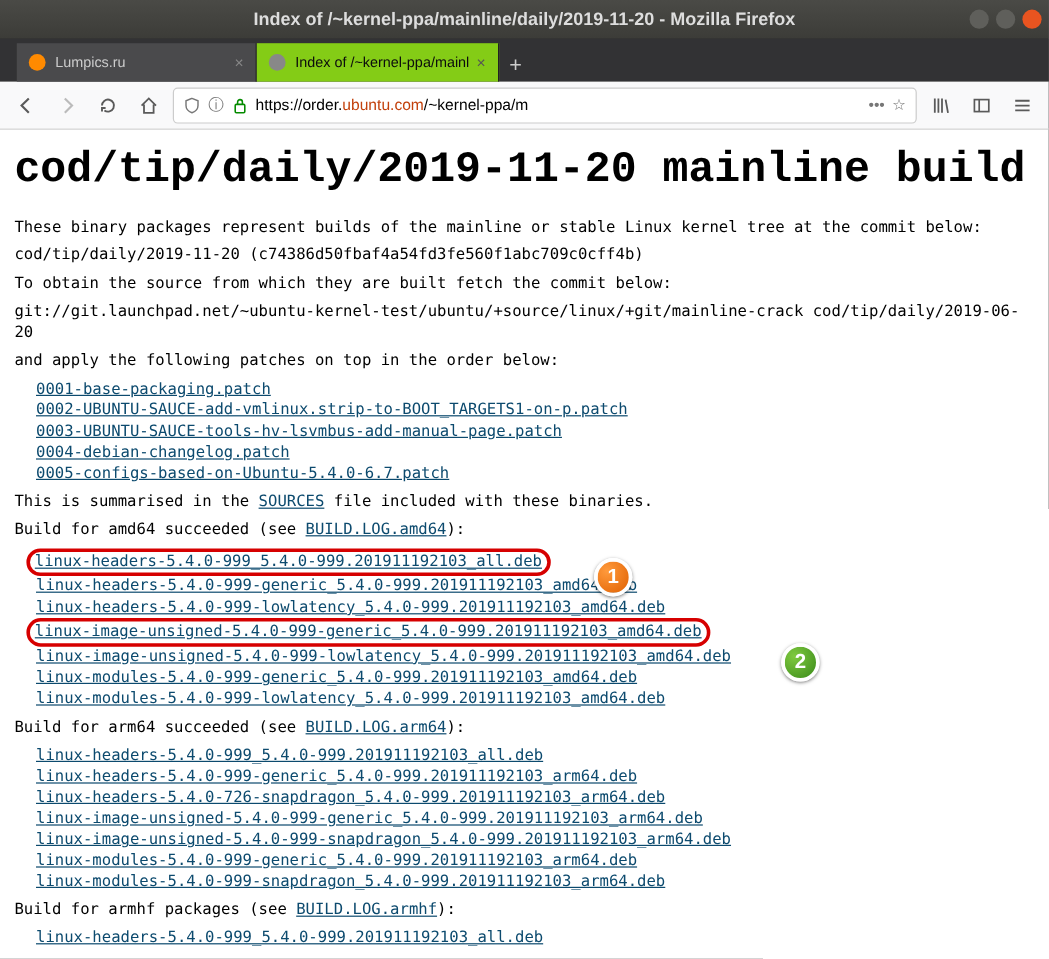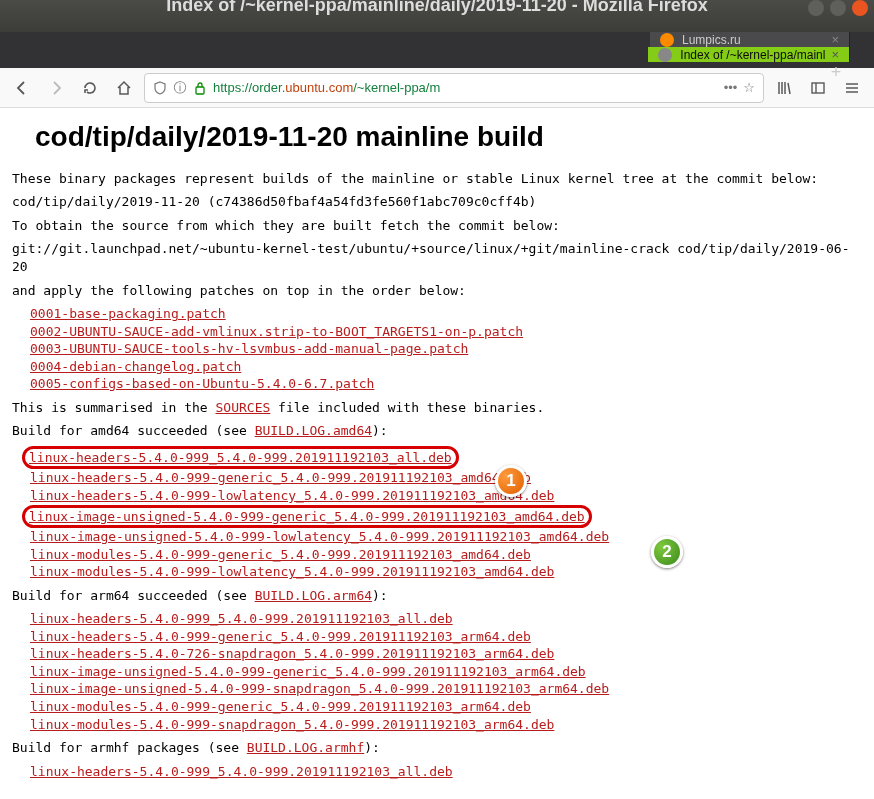--- a/index.html
+++ b/index.html
@@ -1,46 +1,46 @@
 <!DOCTYPE html>
 <html><head>
 <meta charset="utf-8">
 <style>
   * { box-sizing: border-box; margin: 0; padding: 0; }
   body { font-family: sans-serif; background: #2c2c2c; width: 874px; height: 799px; overflow: hidden; position: relative; }
-  .titlebar { height: 28px; background: linear-gradient(#4a4a46, #3c3c38); display: flex; align-items: flex-end; padding: 16px 6px; color: #ddd; font-size: 18px; font-weight: bold; position: relative; }
+  .titlebar { height: 28px; background: linear-gradient(#4a4a46, #3c3c38); display: flex; align-items: center; padding: 16px 6px; color: #ddd; font-size: 15px; font-weight: bold; position: relative; }
   .titlebar-title { flex: 1; text-align: center; }
   .window-controls { display: flex; gap: 6px; position: absolute; right: 6px; }
   .win-btn { width: 16px; height: 16px; border-radius: 50%; display: flex; align-items: center; justify-content: center; font-size: 10px; }
   .win-min { background: #5f5f5b; }
   .win-max { background: #5f5f5b; }
   .win-close { background: #e95420; }
-  .tabbar { height: 36px; background: #323234; display: flex; align-items: flex-end; padding: 0 24px; gap: 0; flex-direction: column; }
+  .tabbar { height: 36px; background: #323234; display: flex; align-items: flex-end; padding: 0 14px; gap: 0; }
   .tab { height: 32px; min-width: 200px; max-width: 220px; background: #4a4a4c; color: #ccc; display: flex; align-items: center; padding: 0 10px; font-size: 12px; border-right: 1px solid #222; position: relative; }
   .tab.active { background: #84cc16; color: #0c0c0d; }
   .tab-favicon { width: 14px; height: 14px; border-radius: 50%; margin-right: 8px; flex-shrink: 0; }
   .tab-favicon.orange { background: #ff8a00; }
   .tab-favicon.grey { background: #888; }
   .tab-label { flex: 1; white-space: nowrap; overflow: hidden; text-overflow: ellipsis; }
   .tab-close { margin-left: 6px; font-size: 13px; color: #888; cursor: pointer; }
   .tab.active .tab-close { color: #555; }
   .newtab { width: 28px; height: 28px; display: flex; align-items: center; justify-content: center; color: #ccc; font-size: 18px; cursor: pointer; }
   .navbar { height: 40px; background: #f9f9fa; display: flex; align-items: center; padding: 0 8px; gap: 6px; border-bottom: 1px solid #ddd; }
   .nav-btn { width: 28px; height: 28px; display: flex; align-items: center; justify-content: center; color: #5a5a5a; cursor: pointer; border-radius: 4px; }
   .nav-btn.disabled { color: #bbb; }
   .urlbar { flex: 1; height: 30px; border: 1px solid #ccc; border-radius: 4px; background: #fff; display: flex; align-items: center; padding: 0 8px; gap: 6px; font-size: 13px; color: #555; }
   .url-icon { width: 14px; height: 14px; display: flex; align-items: center; justify-content: center; color: #777; }
   .url-text { flex: 1; white-space: nowrap; overflow: hidden; }
   .url-text .host { color: #c2410c; }
-  .url-text .path { color: #15803d; }
+  .url-text .path { color: #000000; }
   .content { background: #fff; padding: 10px 12px; font-family: "DejaVu Sans Mono", monospace; font-size: 13px; line-height: 1.35; color: #000; height: calc(100% - 104px); overflow: hidden; }
-  .content h1 { font-family: Liberation Sans, sans-serif; font-size: 28px; font-weight: bold; margin-bottom: 14px; margin-left: 23px; }
+  .content h1 { font-family: Liberation Mono, monospace; font-size: 36px; font-weight: bold; margin-bottom: 14px; }
   .content p { margin: 6px 0; }
   .indent { margin-left: 18px; }
-  .content a { color: #b91c1c; text-decoration: underline; }
+  .content a { color: #0c4a6e; text-decoration: underline; }
   .file-list { margin-left: 18px; }
   .file-list a { display: inline; }
   .callout { border: 3px solid #d60000; border-radius: 14px; padding: 0 4px; display: inline-block; margin-left: -8px; }
   .badge { position: absolute; width: 32px; height: 32px; border-radius: 50%; display: flex; align-items: center; justify-content: center; font-weight: bold; font-size: 17px; color: #fff; border: 3px solid #fff; box-shadow: 0 1px 3px rgba(0,0,0,0.5); }
   .badge1 { background: radial-gradient(circle at 30% 30%, #ff9a3c, #e06000); left: 495px; top: 465px; }
   .badge2 { background: radial-gradient(circle at 30% 30%, #7fc93f, #3a8a1a); left: 651px; top: 536px; }
   svg { display: block; }
 </style>
 </head>
 <body>

